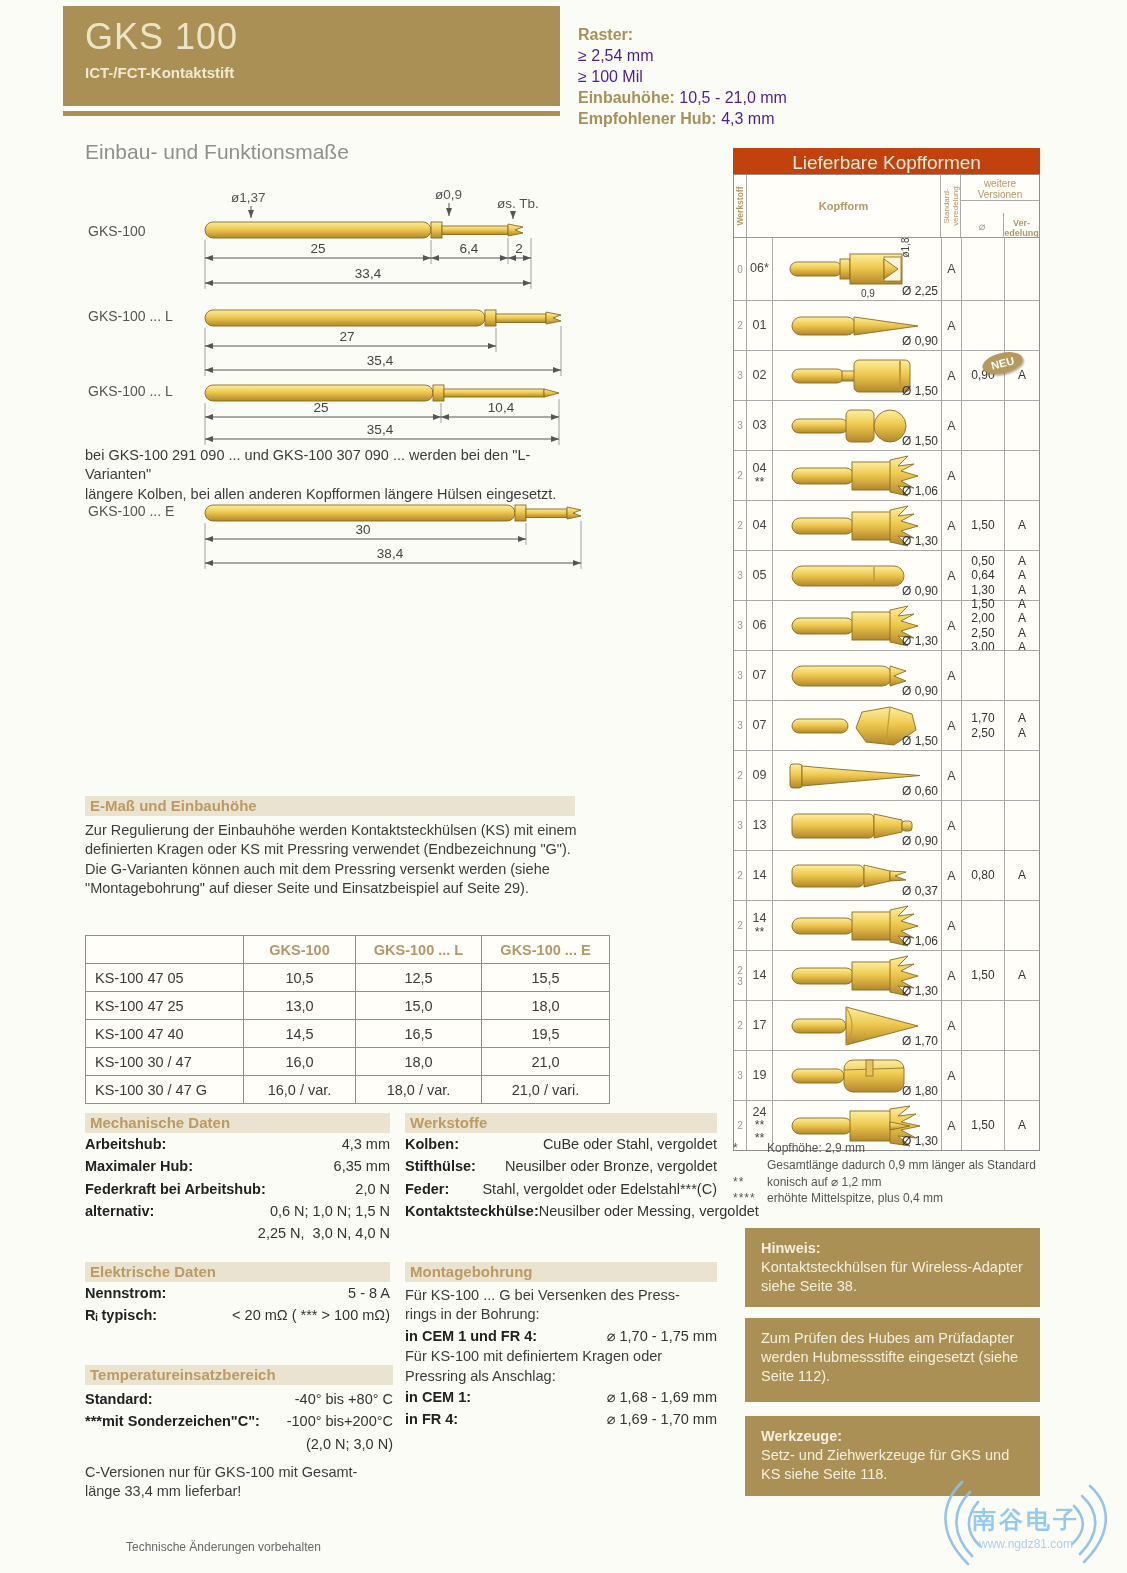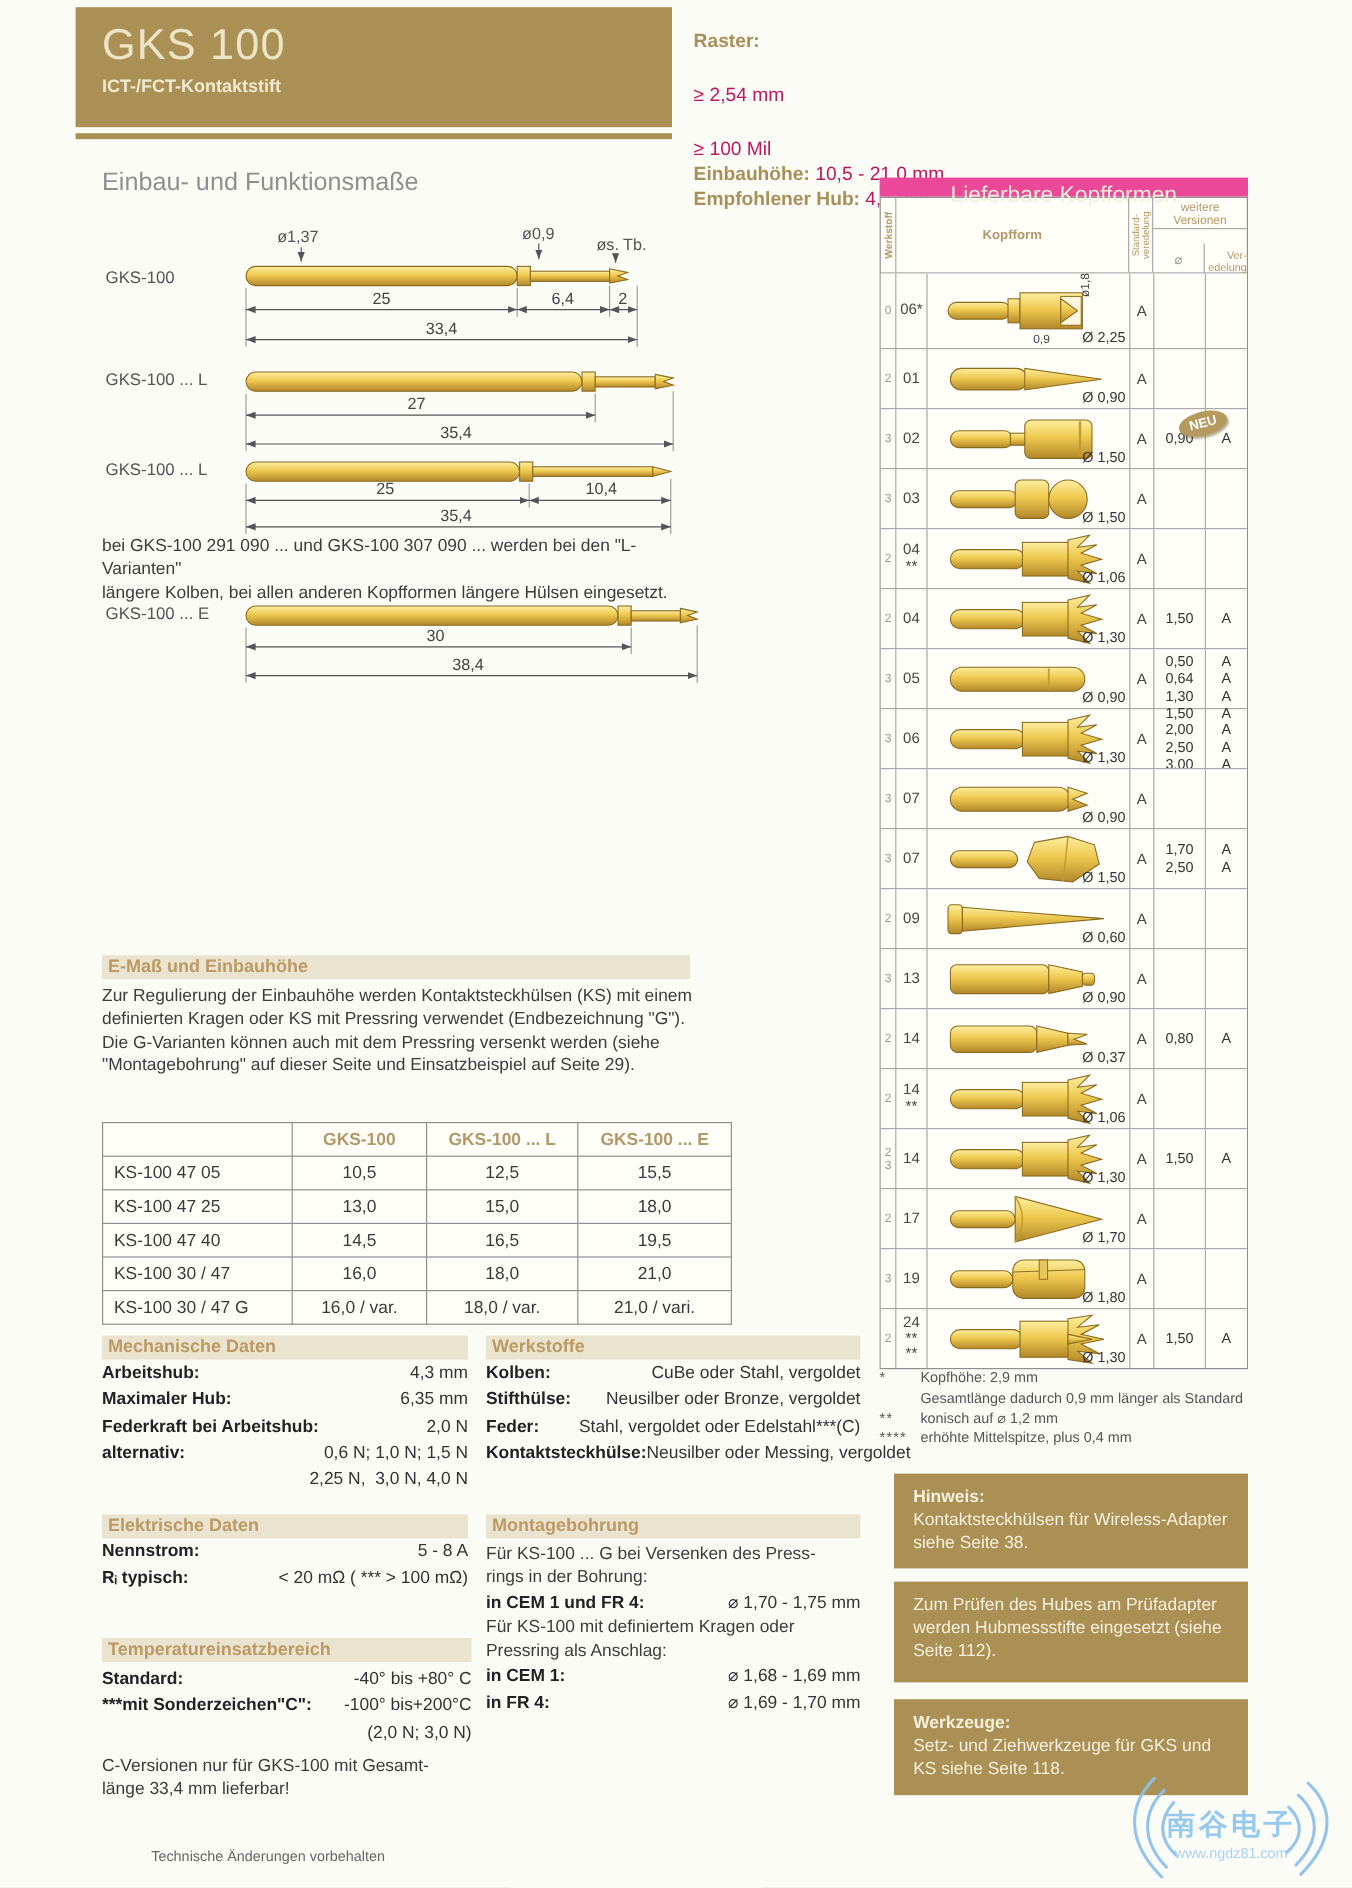--- a/index.html
+++ b/index.html
@@ -6,21 +6,21 @@
   .page{position:relative;width:1127px;height:1573px;background:#fcfcf7;overflow:hidden;
         font-family:"Liberation Sans", sans-serif;color:#3a3a3a;}
   .abs{position:absolute;}
   
   .gold-box{left:63px;top:6px;width:497px;height:100px;background:#ab9055;padding:0;}
   .gold-box h1{margin:10px 0 0 22px;font-size:36px;font-weight:normal;color:#ece4c6;letter-spacing:1px;}
   .gold-box .sub{margin:6px 0 0 22px;font-size:15px;font-weight:bold;color:#f0e9d0;}
   .gold-strip{left:63px;top:111px;width:497px;height:5px;background:#ab9055;}
   .raster{left:578px;top:24px;width:420px;font-size:16px;line-height:21px;}
   .raster .gl{color:#a8905a;font-weight:bold;}
-  .raster .gv{color:#be185d;margin-top:24px;}
+  .raster .gv{color:#4c1d95;}
   
   .sect-title{left:85px;top:140px;font-size:21px;color:#8f8f8f;}
   .sbar{background:#eae3d0;color:#bb9a64;font-weight:bold;font-size:15px;height:20px;line-height:19px;padding-left:5px;}
   .para{font-size:14.5px;line-height:1.34;color:#3c3c3c;white-space:pre-line;}
   
   .diag{position:absolute;}
   .dgl{position:absolute;font-size:14px;color:#555;}
   .pg{fill:url(#gld);stroke:#8a6b20;stroke-width:0.9;}
   .dim{stroke:#555;stroke-width:1;}
   .ext{stroke:#888;stroke-width:0.8;}
@@ -32,32 +32,32 @@
   .etab td,.etab th{border:1.2px solid #8f8f8f;height:27px;font-size:14.5px;font-weight:normal;text-align:center;padding:0 6px;}
   .etab th{color:#b5986a;font-weight:bold;}
   .etab td:first-child{text-align:left;padding-left:9px;}
   
   .kv{display:flex;justify-content:space-between;font-size:14.5px;line-height:1.54;color:#222;}
   .kv .l{font-weight:bold;white-space:nowrap;}
   .kv .v{text-align:right;color:#333;white-space:pre;}
   .specblock{width:100%;}
   
   .kopf{left:733px;top:148px;width:307px;}
-  .kopf-title{background:#ec4899;color:#f3edd9;font-size:19px;text-align:center;height:16px;line-height:30px;}
+  .kopf-title{background:#c2410c;color:#f3edd9;font-size:19px;text-align:center;height:26px;line-height:30px;}
   .kopf-box{border:1.2px solid #8f8f8f;background:#fffef9;}
   .khead{display:flex;height:62px;border-bottom:1px solid #999;}
   .kh1{width:12px;border-right:1px solid #aaa;position:relative;}
   .kh2{width:193px;border-right:1px solid #aaa;display:flex;align-items:center;justify-content:center;}
   .kh2 span{font-size:11px;color:#b5986a;font-weight:bold;}
   .kh3{width:19px;border-right:1px solid #aaa;position:relative;}
   .kh4{flex:1;display:flex;flex-direction:column;gap:12px;}
   .kh4top{height:25px;border-bottom:1px solid #aaa;text-align:center;font-size:10px;color:#b5986a;padding-top:3px;line-height:1.1;}
   .kh4bot{flex:1;display:flex;}
   .kh4d{width:42px;border-right:1px solid #aaa;text-align:center;color:#999;padding-top:7px;font-size:11px;}
-  .kh4v{flex:1;text-align:right;font-size:9px;color:#b5986a;padding-top:5px;white-space:pre-line;line-height:1.15;}
+  .kh4v{flex:1;text-align:center;font-size:9px;color:#b5986a;padding-top:5px;white-space:pre-line;line-height:1.15;font-weight:bold;}
   .rotv{position:absolute;left:50%;top:50%;transform:translate(-50%,-50%) rotate(-90deg);white-space:nowrap;font-size:8.5px;color:#b5986a;font-weight:bold;}
   .rotv2{position:absolute;left:50%;top:50%;transform:translate(-50%,-50%) rotate(-90deg);white-space:pre;text-align:center;font-size:8px;line-height:1.15;color:#b5986a;}
   .krow{display:flex;position:relative;background:#fffef9;}
   .krow + .krow{border-top:1px solid #aaa;}
   .kc1{width:12px;border-right:1px solid #aaa;font-size:10px;color:#999;display:flex;align-items:center;justify-content:center;white-space:pre-line;line-height:1.1;text-align:center;}
   .kc2{width:25px;border-right:1px solid #aaa;font-size:12.5px;color:#444;display:flex;align-items:center;justify-content:center;white-space:pre-line;line-height:1.05;text-align:center;}
   .kc3{width:168px;border-right:1px solid #aaa;position:relative;display:flex;align-items:center;}
   .kc3 .dia{position:absolute;right:3px;bottom:2px;font-size:12px;color:#333;}
   .kc3 .xd1{position:absolute;right:26px;top:4px;font-size:10px;color:#444;transform:rotate(-90deg);transform-origin:center;}
   .kc3 .xd2{position:absolute;left:88px;bottom:1px;font-size:10px;color:#444;}

